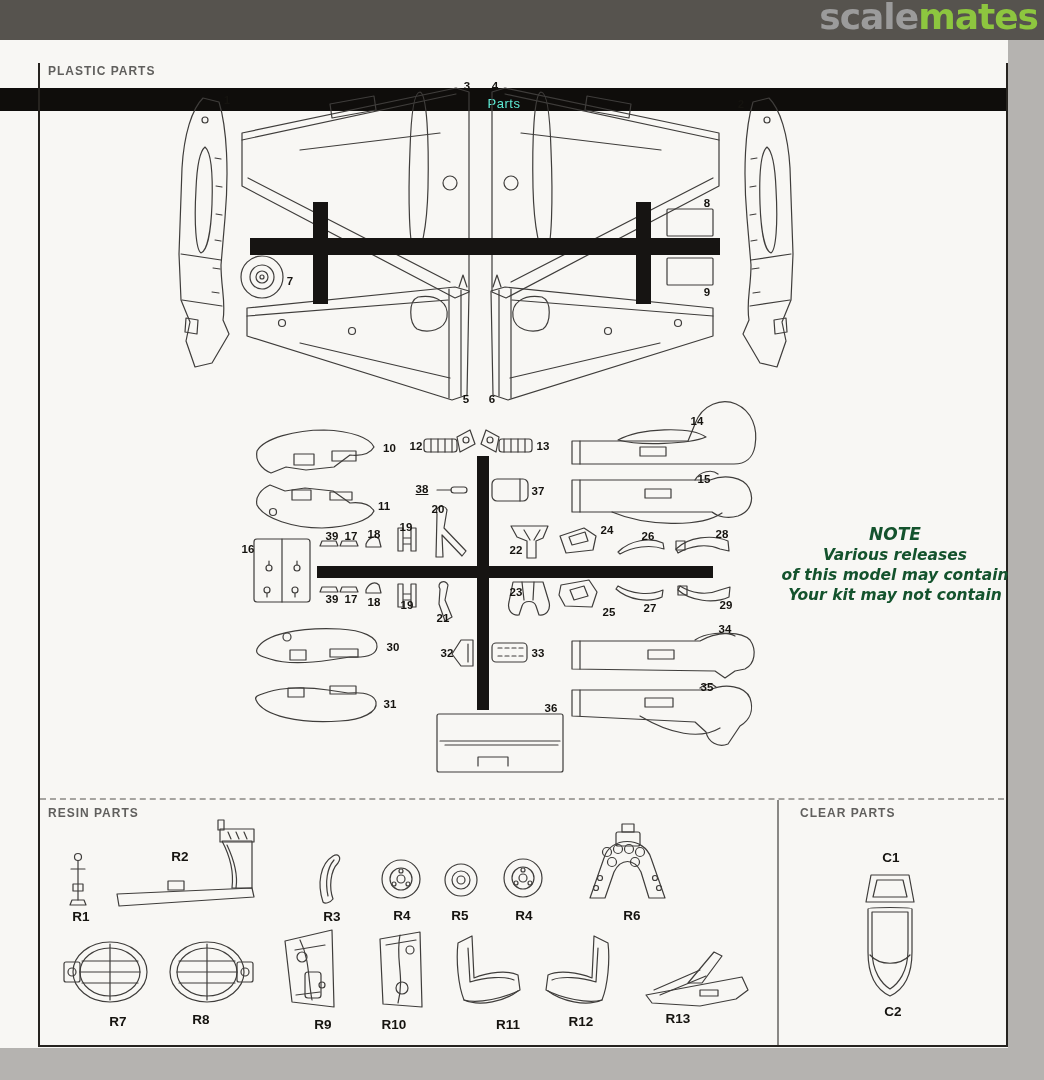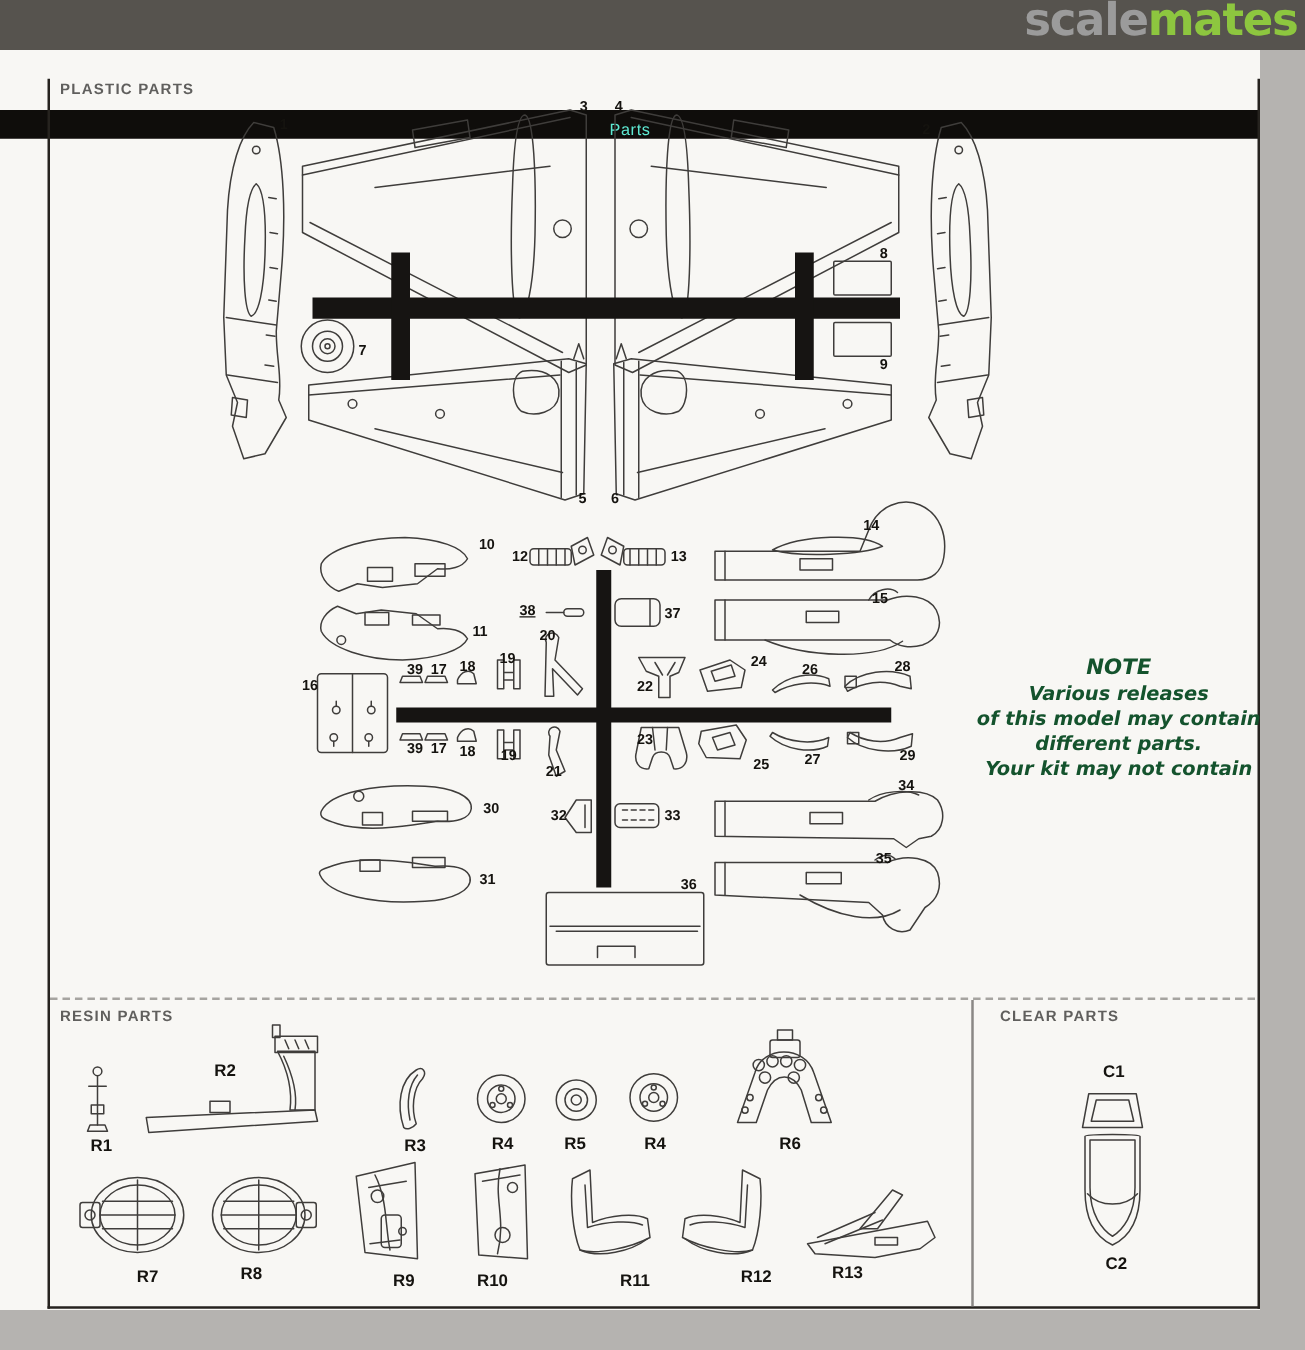--- a/index.html
+++ b/index.html
@@ -368,35 +368,34 @@
   </svg>
 
   <div class="hd hd-plastic">PLASTIC PARTS</div>
   <div class="hd hd-resin">RESIN PARTS</div>
   <div class="hd hd-clear">CLEAR PARTS</div>
 
   <div class="note">
     <div class="note-title">NOTE</div>
     <div class="note-line">Various releases</div>
     <div class="note-line">of this model may contain</div>
-    <div class="note-line">different parts.</div>
     <div class="note-line">Your kit may not contain</div>
   </div>
 
   <div id="labels-layer">
       <span class="plabel" style="left: 227px; top: 100px;">1</span>
       <span class="plabel" style="left: 741px; top: 104px;">2</span>
       <span class="plabel" style="left: 467px; top: 86px;">3</span>
       <span class="plabel" style="left: 495px; top: 86px;">4</span>
       <span class="plabel" style="left: 466px; top: 399px;">5</span>
       <span class="plabel" style="left: 492px; top: 399px;">6</span>
       <span class="plabel" style="left: 290px; top: 281px;">7</span>
       <span class="plabel" style="left: 707px; top: 203px;">8</span>
       <span class="plabel" style="left: 707px; top: 292px;">9</span>
-      <span class="plabel" style="left: 381px; top: 436px; padding-left: 17px;">10</span>
+      <span class="plabel" style="left: 381px; top: 448px; padding-left: 17px;">10</span>
       <span class="plabel" style="left: 384px; top: 506px;">11</span>
       <span class="plabel" style="left: 416px; top: 446px;">12</span>
       <span class="plabel" style="left: 543px; top: 446px;">13</span>
       <span class="plabel" style="left: 697px; top: 421px;">14</span>
       <span class="plabel" style="left: 704px; top: 479px;">15</span>
       <span class="plabel" style="left: 248px; top: 549px;">16</span>
       <span class="plabel" style="left: 351px; top: 536px;">17</span>
       <span class="plabel" style="left: 374px; top: 534px;">18</span>
       <span class="plabel" style="left: 406px; top: 527px;">19</span>
       <span class="plabel" style="left: 438px; top: 509px;">20</span>
@@ -428,18 +427,18 @@
       <span class="rlabel" style="left: 332px; top: 916px;">R3</span>
       <span class="rlabel" style="left: 402px; top: 915px;">R4</span>
       <span class="rlabel" style="left: 460px; top: 915px;">R5</span>
       <span class="rlabel" style="left: 524px; top: 915px;">R4</span>
       <span class="rlabel" style="left: 632px; top: 915px;">R6</span>
       <span class="rlabel" style="left: 118px; top: 1021px;">R7</span>
       <span class="rlabel" style="left: 201px; top: 1019px;">R8</span>
       <span class="rlabel" style="left: 323px; top: 1024px;">R9</span>
       <span class="rlabel" style="left: 394px; top: 1024px;">R10</span>
       <span class="rlabel" style="left: 508px; top: 1024px;">R11</span>
-      <span class="rlabel" style="left: 581px; top: 1021px; margin-left: 24px;">R12</span>
+      <span class="rlabel" style="left: 581px; top: 1021px;">R12</span>
       <span class="rlabel" style="left: 678px; top: 1018px;">R13</span>
       <span class="rlabel" style="left: 891px; top: 857px;">C1</span>
       <span class="rlabel" style="left: 893px; top: 1011px;">C2</span>
     </div>
 </div>
 
 </body></html>

